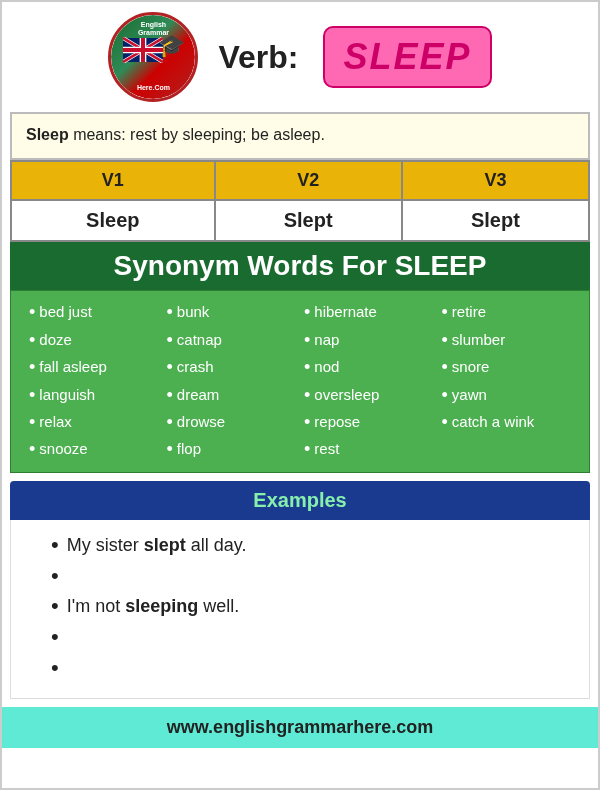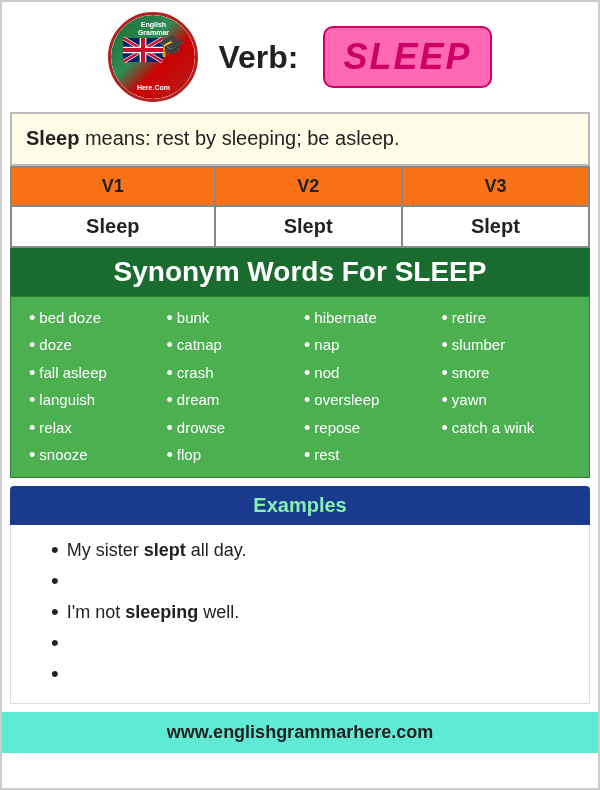--- a/index.html
+++ b/index.html
@@ -95,35 +95,35 @@
       letter-spacing: 2px;
       font-style: italic;
     }
 
     
     .definition-box {
       background: #fffde7;
       border: 2px solid #bbb;
       margin: 0 8px 0 8px;
       padding: 10px 14px 12px 14px;
-      font-size: 20px;
+      font-size: 16px;
       color: #222;
       line-height: 1.4;
     }
     .definition-box .bold { font-weight: bold; }
 
     
     .verb-table {
       width: calc(100% - 16px);
       margin: 0 8px;
       border-collapse: collapse;
       border: 2px solid #888;
     }
     .verb-table th {
-      background: #f97316;
+      background: #eab308;
       border: 2px solid #888;
       padding: 8px 0;
       font-size: 18px;
       font-weight: bold;
       color: #222;
     }
     .verb-table td {
       border: 2px solid #888;
       padding: 8px 0;
       font-size: 20px;
@@ -274,21 +274,21 @@
 </table>
 
 <div class="synonym-header">
   <span>Synonym Words For </span><span class="bold">SLEEP</span>
 </div>
 
 <div class="synonym-box">
   <div class="syn-col">
     <div class="syn-item">
         <span class="syn-bullet">•</span>
-        <span>bed doze</span>
+        <span>bed just</span>
       </div>
     <div class="syn-item">
         <span class="syn-bullet">•</span>
         <span>doze</span>
       </div>
     <div class="syn-item">
         <span class="syn-bullet">•</span>
         <span>fall asleep</span>
       </div>
     <div class="syn-item">

